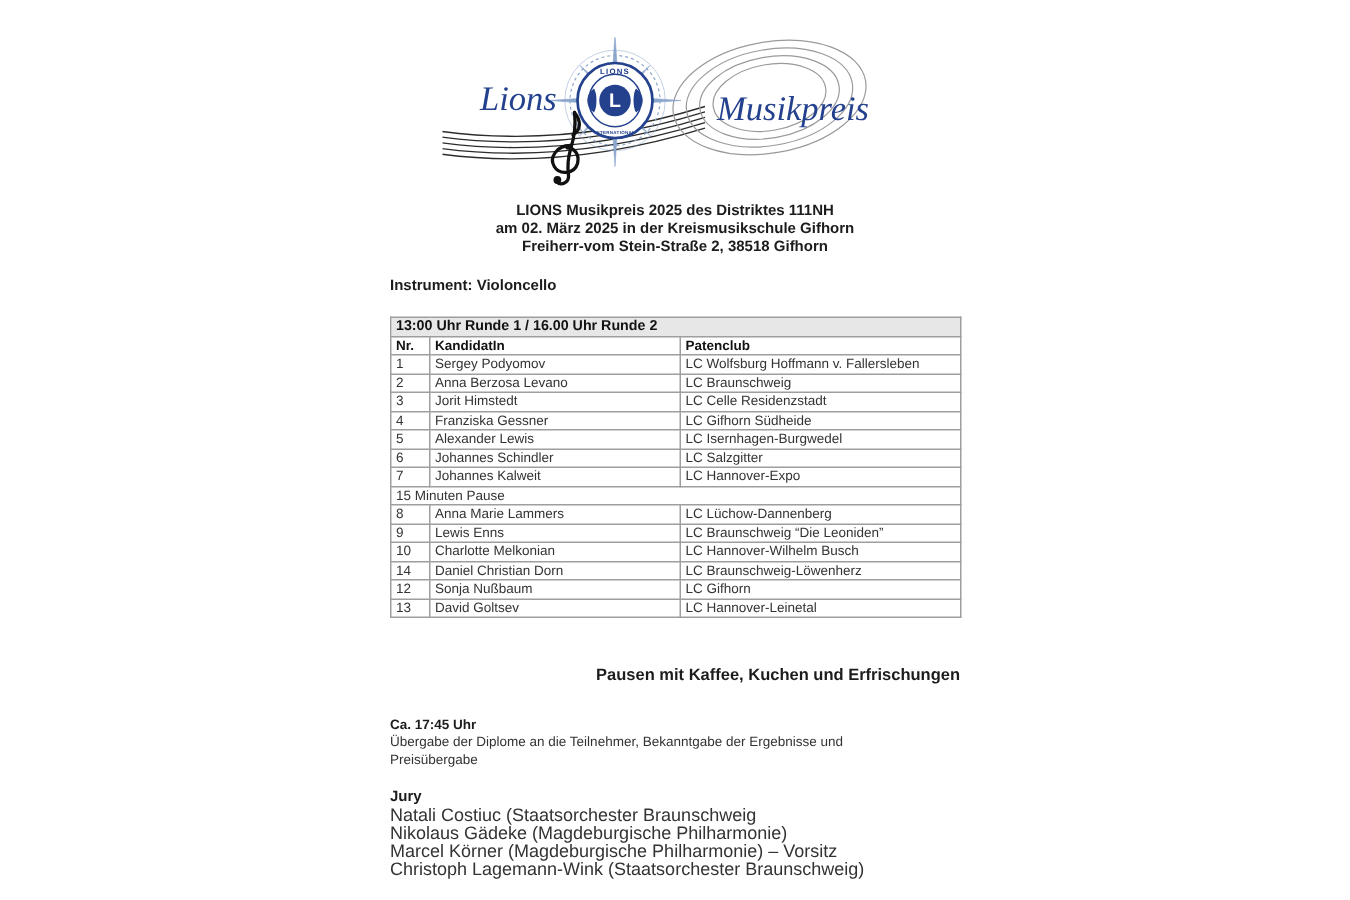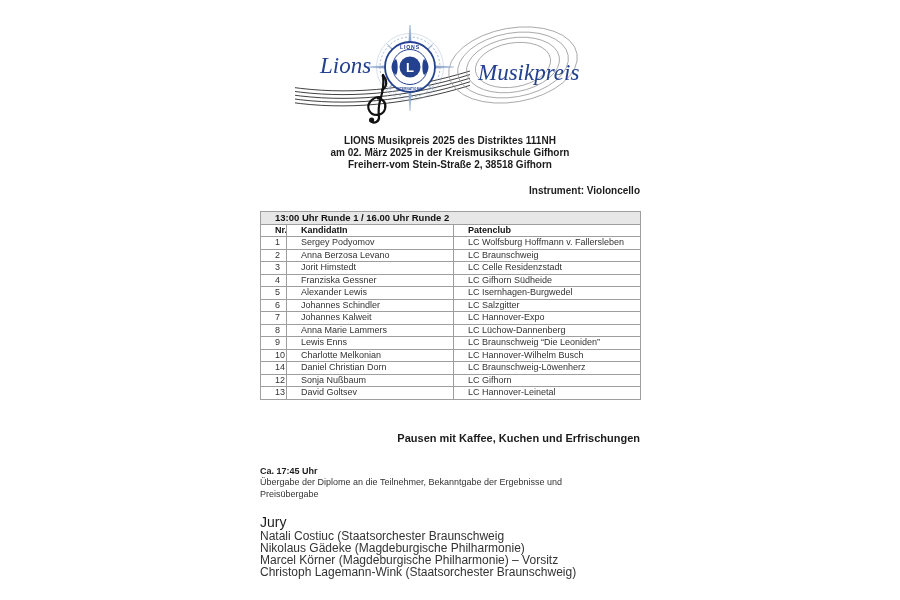--- a/index.html
+++ b/index.html
@@ -23,45 +23,45 @@
   .wordmark{font-family:"Liberation Serif", serif;font-style:italic;fill:var(--logo-blue);}
   .compass{stroke:var(--compass-blue);fill:var(--compass-blue);}
   .swoosh{fill:none;stroke:var(--swoosh-gray);stroke-width:0.8;}
   .staff{fill:none;stroke:var(--staff-black);stroke-width:0.9;}
   .emblem-ring{fill:#ffffff;stroke:var(--logo-blue);}
   .emblem-txt{fill:var(--logo-blue);font-family:"Liberation Sans", sans-serif;font-weight:bold;}
   .clef{fill:none;stroke:#111;stroke-width:2.2;stroke-linecap:round;}
 
   
   .title-block{margin-top:8px;text-align:center;font-weight:bold;font-size:10px;line-height:12px;color:#1c1c1c;}
-  .instrument-line{margin-top:14px;text-align:right;font-weight:bold;font-size:10px;color:#1c1c1c;}
+  .instrument-line{margin-top:14px;text-align:left;font-weight:bold;font-size:10px;color:#1c1c1c;}
 
   
   table.schedule{
     margin-top:15px;width:380px;border-collapse:collapse;table-layout:fixed;
     font-size:9px;line-height:9.5px;color:#333;
   }
   table.schedule td,table.schedule th{
     border:1px solid var(--table-border);
-    padding:1px 14px;text-align:left;vertical-align:middle;
+    padding:1px 3px;text-align:left;vertical-align:middle;
     overflow:hidden;white-space:nowrap;
   }
   td.round-header{
     background:var(--table-header-bg);
     font-weight:bold;font-size:9.5px;color:#111;
     padding:9px 4px 2px 4px;
   }
   tr.col-header th{font-weight:bold;color:#111;}
   td.pause-cell{text-align:center;}
 
   
   .refreshments{margin-top:32px;text-align:right;font-weight:bold;font-size:11px;color:#1c1c1c;}
   .time-heading{margin-top:22px;font-weight:bold;font-size:9px;color:#1c1c1c;}
   .ceremony{font-size:9px;line-height:12px;max-width:345px;}
-  .jury-heading{margin-top:14px;font-weight:normal;font-size:14px;color:#1c1c1c;}
+  .jury-heading{margin-top:14px;font-weight:bold;font-size:10px;color:#1c1c1c;}
   .jury-line{font-size:12px;line-height:12px;}
 </style>
 </head>
 <body>
 
 <div class="page">
 
   <div class="logo-wrap">
     <svg width="310" height="102" viewBox="0 0 310 102">
 
@@ -174,20 +174,23 @@
           <td>6</td>
           <td>Johannes Schindler</td>
           <td>LC Salzgitter</td>
         </tr>
         <tr>
           <td>7</td>
           <td>Johannes Kalweit</td>
           <td>LC Hannover-Expo</td>
         </tr>
         <tr>
+          <td colspan="3" class="pause-cell">15 Minuten Pause</td>
+        </tr>
+        <tr>
           <td>8</td>
           <td>Anna Marie Lammers</td>
           <td>LC Lüchow-Dannenberg</td>
         </tr>
         <tr>
           <td>9</td>
           <td>Lewis Enns</td>
           <td>LC Braunschweig “Die Leoniden”</td>
         </tr>
         <tr>

